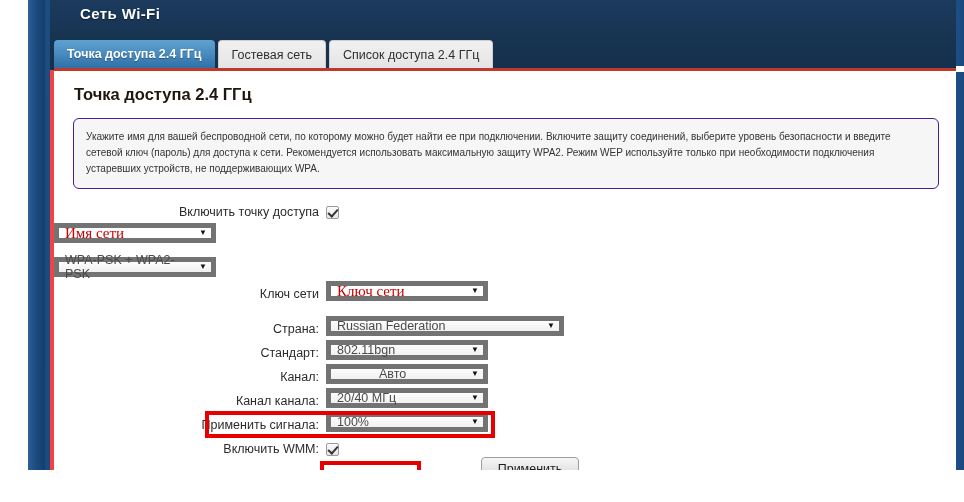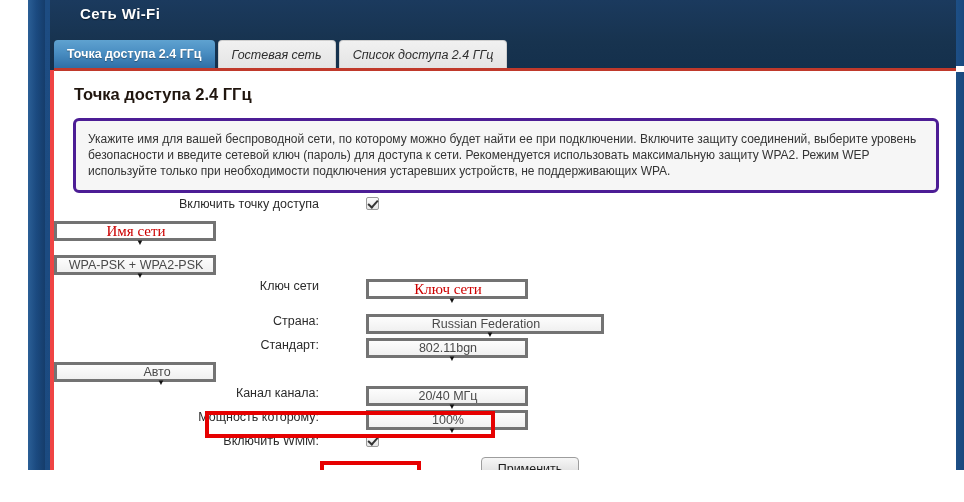--- a/index.html
+++ b/index.html
@@ -71,21 +71,20 @@
     color: #ffffff;
     font-weight: bold;
     text-shadow: 0 1px 1px rgba(0,0,0,.35);
   }
   .tab.inactive {
     background: linear-gradient(to bottom,#f1f1f1 0%, #e4e4e4 100%);
     color: #2e2e2e;
     margin-left: 3px;
     border: 1px solid #cfcfcf;
     border-bottom: none;
-    font-style: italic;
   }
 
   
   .red-rule {
     position: absolute; left: 26px; top: 68px;
     width: 928px; height: 3px;
     background: #c0392b;
   }
   .red-rule-mask {
     position: absolute; left: 928px; top: 66px;
@@ -104,38 +103,37 @@
     position: absolute; left: 20px; top: 14px;
     font-size: 16.5px; font-weight: bold;
     color: #20160f;
   }
 
   .info-box {
     position: absolute; left: 19px; top: 47px;
     width: 866px;
     padding: 10px 12px 11px 12px;
     background: #f6f6f6;
-    border: 3px solid #4c1d95;
+    border: 1px solid #4c1d95;
     border-radius: 6px;
-    font-size: 12px;
+    font-size: 10px;
     line-height: 16px;
     color: #333333;
   }
 
   
   .form {
     position: absolute; left: 0; top: 126px;
     width: 902px;
   }
   .row {
     display: flex;
-    align-items: flex-start;
+    align-items: flex-end;
     height: 22px;
     margin-bottom: 2px;
-    gap: 40px;
   }
   .row.gap { margin-top: 12px; }
   .row.gap2 { margin-top: 13px; }
 
   .lbl {
     width: 272px;
     text-align: right;
     padding-right: 7px;
     font-size: 12.5px;
     color: #2b2b2b;
@@ -160,31 +158,30 @@
     left: 3px; top: 0px;
     width: 4px; height: 8px;
     border: solid #333;
     border-width: 0 2px 2px 0;
     transform: rotate(42deg);
   }
 
   
   .sel {
     height: 20px;
-    border: 3px solid #737373;
+    border: 5px solid #737373;
     background: #ffffff;
     display: flex;
     align-items: center;
     justify-content: space-between;
     padding: 0 4px 0 6px;
     font-size: 12.5px;
     color: #1f1f1f;
     cursor: pointer;
     position: relative;
-    flex-direction: column;
   }
   .sel .arrow {
     font-size: 8px;
     color: #111;
     margin-left: 8px;
     line-height: 1;
   }
   .sel.greyed {
     background: linear-gradient(to bottom,#fdfdfd,#f0f0f0);
     color: #4a4a4a;
@@ -335,40 +332,41 @@
         <div class="lbl">Стандарт:</div>
         <div class="ctl">
           <div class="sel greyed w-std">
             <span>802.11bgn</span>
             <span class="arrow">▼</span>
           </div>
         </div>
       </div>
 
       <div class="row">
+        <div class="lbl">Канал:</div>
         <div class="ctl">
           <div class="sel greyed w-chan">
             <span>Авто</span>
             <span class="arrow">▼</span>
           </div>
         </div>
       </div>
 
       <div class="row">
         <div class="lbl">Канал канала:</div>
         <div class="ctl">
           <div class="sel greyed w-width">
             <span>20/40 МГц</span>
             <span class="arrow">▼</span>
           </div>
         </div>
       </div>
 
       <div class="row">
-        <div class="lbl">Мощность которому:</div>
+        <div class="lbl">Применить сигнала:</div>
         <div class="ctl">
           <div class="sel greyed w-power">
             <span>100%</span>
             <span class="arrow">▼</span>
           </div>
         </div>
       </div>
 
       <div class="row">
         <div class="lbl">Включить WMM:</div>

